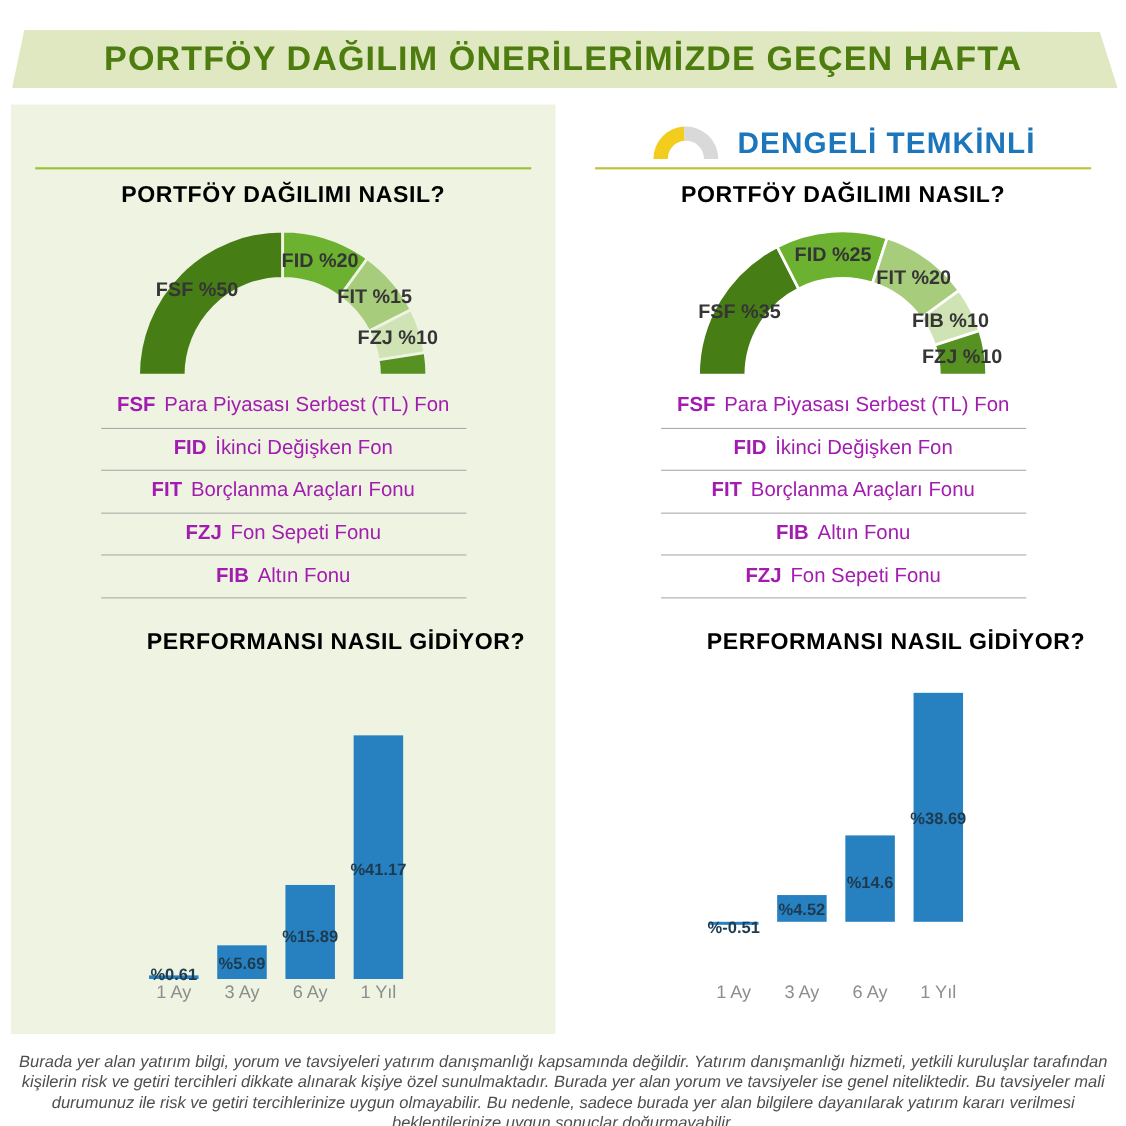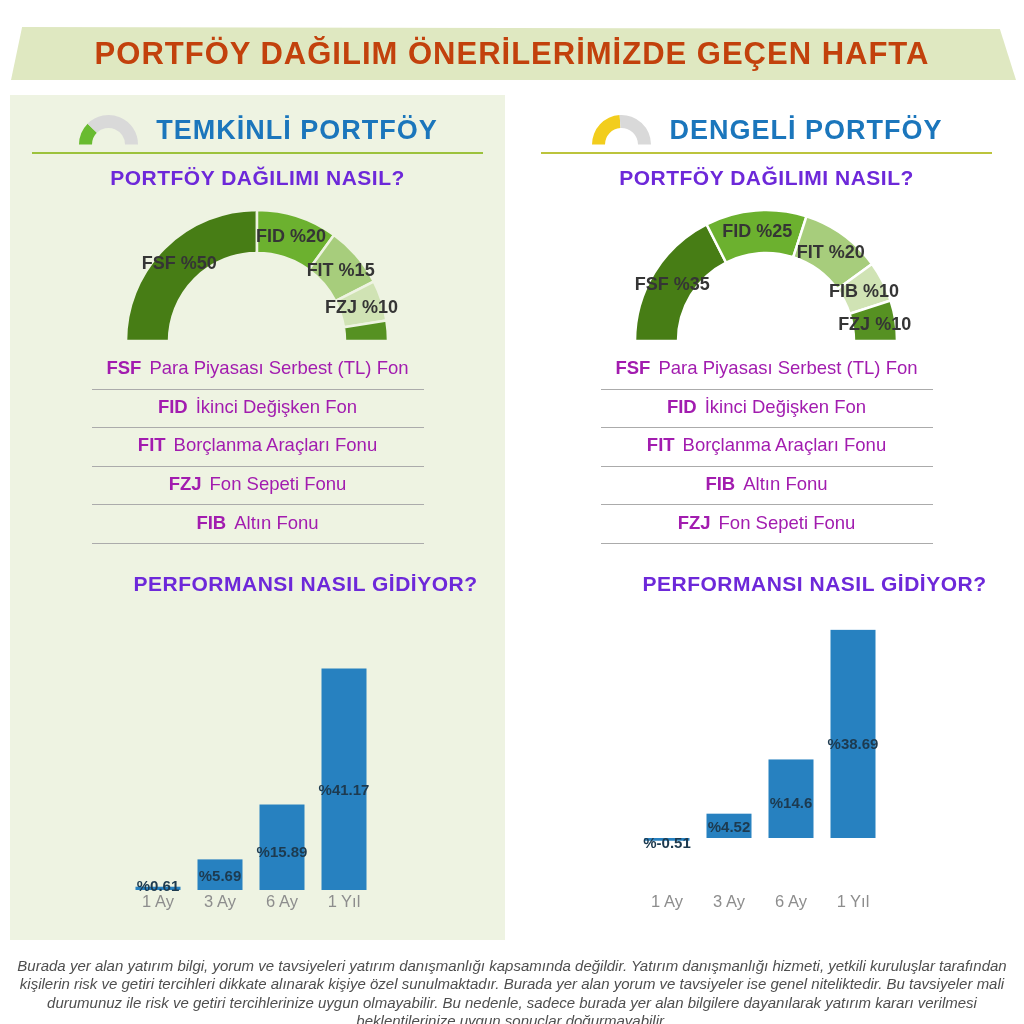--- a/index.html
+++ b/index.html
@@ -8,38 +8,38 @@
     background:#ffffff; font-family:"Liberation Sans", sans-serif;
   }
   
   .header-band {
     position:absolute; top:27px; left:8px; width:1008px; height:53px;
     background:#dfe8c1;
     clip-path: polygon(0.3% 100%, 1.4% 0%, 98.4% 4%, 100% 100%);
     display:flex; align-items:center; justify-content:center;
   }
   .header-band h1 {
-    margin:0; font-size:31px; font-weight:800; color:#c2410c; letter-spacing:1px;
+    margin:0; font-size:31px; font-weight:800; color:#4d7c0f; letter-spacing:1px;
   }
   
   .col { position:absolute; top:95px; width:495px; height:845px; }
   .col-left  { left:10px;  background:#eef3e2; }
   .col-right { left:519px; background:#ffffff; }
   .col-header {
     position:absolute; top:12px; left:0; right:0; height:46px;
     display:flex; align-items:center; justify-content:center; gap:16px;
   }
   .col-title { margin:0; font-size:27px; font-weight:800; color:#1b76bc; letter-spacing:1px; }
   .gauge-svg { width:63px; height:34px; display:block; }
   .title-underline { position:absolute; top:57px; left:22px; right:22px; height:2px; }
   .col-left  .title-underline { background:#9cc23c; }
   .col-right .title-underline { background:#bcc43c; }
   .sec-heading {
     position:absolute; width:100%; text-align:center; margin:0;
-    font-size:21px; font-weight:700; color:#6d28d9; letter-spacing:0.5px;
+    font-size:21px; font-weight:700; color:#000000; letter-spacing:0.5px;
   }
   .dist-heading { top:71px; }
   .perf-heading { top:477px;margin-left:48px; }
   .donut-svg { position:absolute; top:96px; left:97px; width:300px; height:158px; overflow:visible; }
   .col-left  .donut-svg path.seg { stroke:#eef3e2; stroke-width:2.5; }
   .col-right .donut-svg path.seg { stroke:#ffffff; stroke-width:2.5; }
   .donut-label { font-size:18px; font-weight:bold; fill:#353535; }
   .legend { position:absolute; top:256px; left:0; width:100%; margin:0; padding:0; list-style:none; }
   .legend li {
     width:332px; margin:0 auto; height:38.6px; box-sizing:border-box;
@@ -58,29 +58,20 @@
   }
 </style>
 </head>
 <body>
 
 <div class="header-band">
   <h1>PORTFÖY DAĞILIM ÖNERİLERİMİZDE GEÇEN HAFTA</h1>
 </div>
 
 <section class="col col-left">
-  <div class="col-header">
-    <span>
-      <svg class="gauge-svg" viewBox="0 0 63 34">
-          <path d="M 2 31.499999999999996 A 29.5 29.5 0 0 1 10.64034995499685 10.640349954996847 L 19.832738110421968 19.832738110421964 A 16.5 16.5 0 0 0 15 31.499999999999996 Z" fill="#69bb30"></path>
-          <path d="M 10.64034995499685 10.640349954996847 A 29.5 29.5 0 0 1 61 31.5 L 48 31.5 A 16.5 16.5 0 0 0 19.832738110421968 19.832738110421964 Z" fill="#d9d9d9"></path>
-        </svg>
-    </span>
-    <h2 class="col-title">TEMKİNLİ PORTFÖY</h2>
-  </div>
   <div class="title-underline"></div>
 
   <h3 class="sec-heading dist-heading">PORTFÖY DAĞILIMI NASIL?</h3>
 
   <svg class="donut-svg" viewBox="0 0 300 158">
       <path d="M 19 149.99999999999997 A 131 131 0 0 1 150 19 L 150 62 A 88 88 0 0 0 62 150 Z" fill="#477d15" class="seg"></path>
       <text x="72.21825406947978" y="78.21825406947977" text-anchor="middle" class="donut-label">FSF %50</text>
       <path d="M 150 19 A 131 131 0 0 1 226.99986805031398 44.01877373688188 L 201.72510220173763 78.80650449500462 A 88 88 0 0 0 150 62 Z" fill="#6cb12f" class="seg"></path>
       <text x="183.99186938124421" y="51.383783207533114" text-anchor="middle" class="donut-label">FID %20</text>
       <path d="M 226.99986805031398 44.01877373688188 A 131 131 0 0 1 266.7218546686762 90.52724453411938 L 228.4085741285764 110.04883602291989 A 88 88 0 0 0 201.72510220173763 78.80650449500462 Z" fill="#a7cd7c" class="seg"></path>
@@ -132,21 +123,21 @@
 </section>
 
 <section class="col col-right">
   <div class="col-header">
     <span>
       <svg class="gauge-svg" viewBox="0 0 63 34">
           <path d="M 2 31.499999999999996 A 29.5 29.5 0 0 1 29.647679673885253 2.0582115113659896 L 30.46395642776633 15.03255898093352 A 16.5 16.5 0 0 0 15 31.499999999999996 Z" fill="#f2cd1d"></path>
           <path d="M 29.647679673885253 2.0582115113659896 A 29.5 29.5 0 0 1 61 31.5 L 48 31.5 A 16.5 16.5 0 0 0 30.46395642776633 15.03255898093352 Z" fill="#d9d9d9"></path>
         </svg>
     </span>
-    <h2 class="col-title">DENGELİ PORTFÖY</h2>
+    <h2 class="col-title">DENGELİ TEMKİNLİ</h2>
   </div>
   <div class="title-underline"></div>
 
   <h3 class="sec-heading dist-heading">PORTFÖY DAĞILIMI NASIL?</h3>
 
   <svg class="donut-svg" viewBox="0 0 300 158">
       <path d="M 19 149.99999999999997 A 131 131 0 0 1 90.52724453411938 33.2781453313238 L 110.04883602291989 71.59142587142362 A 88 88 0 0 0 62 150 Z" fill="#477d15" class="seg"></path>
       <text x="56.20958192104986" y="98.52515788124562" text-anchor="middle" class="donut-label">FSF %35</text>
       <path d="M 90.52724453411938 33.2781453313238 A 131 131 0 0 1 190.48122626311812 25.411596365334887 L 177.19349550499538 66.3070265660265 A 88 88 0 0 0 110.04883602291989 71.59142587142362 Z" fill="#6cb12f" class="seg"></path>
       <text x="141.36949946993707" y="46.33909328935593" text-anchor="middle" class="donut-label">FID %25</text>

